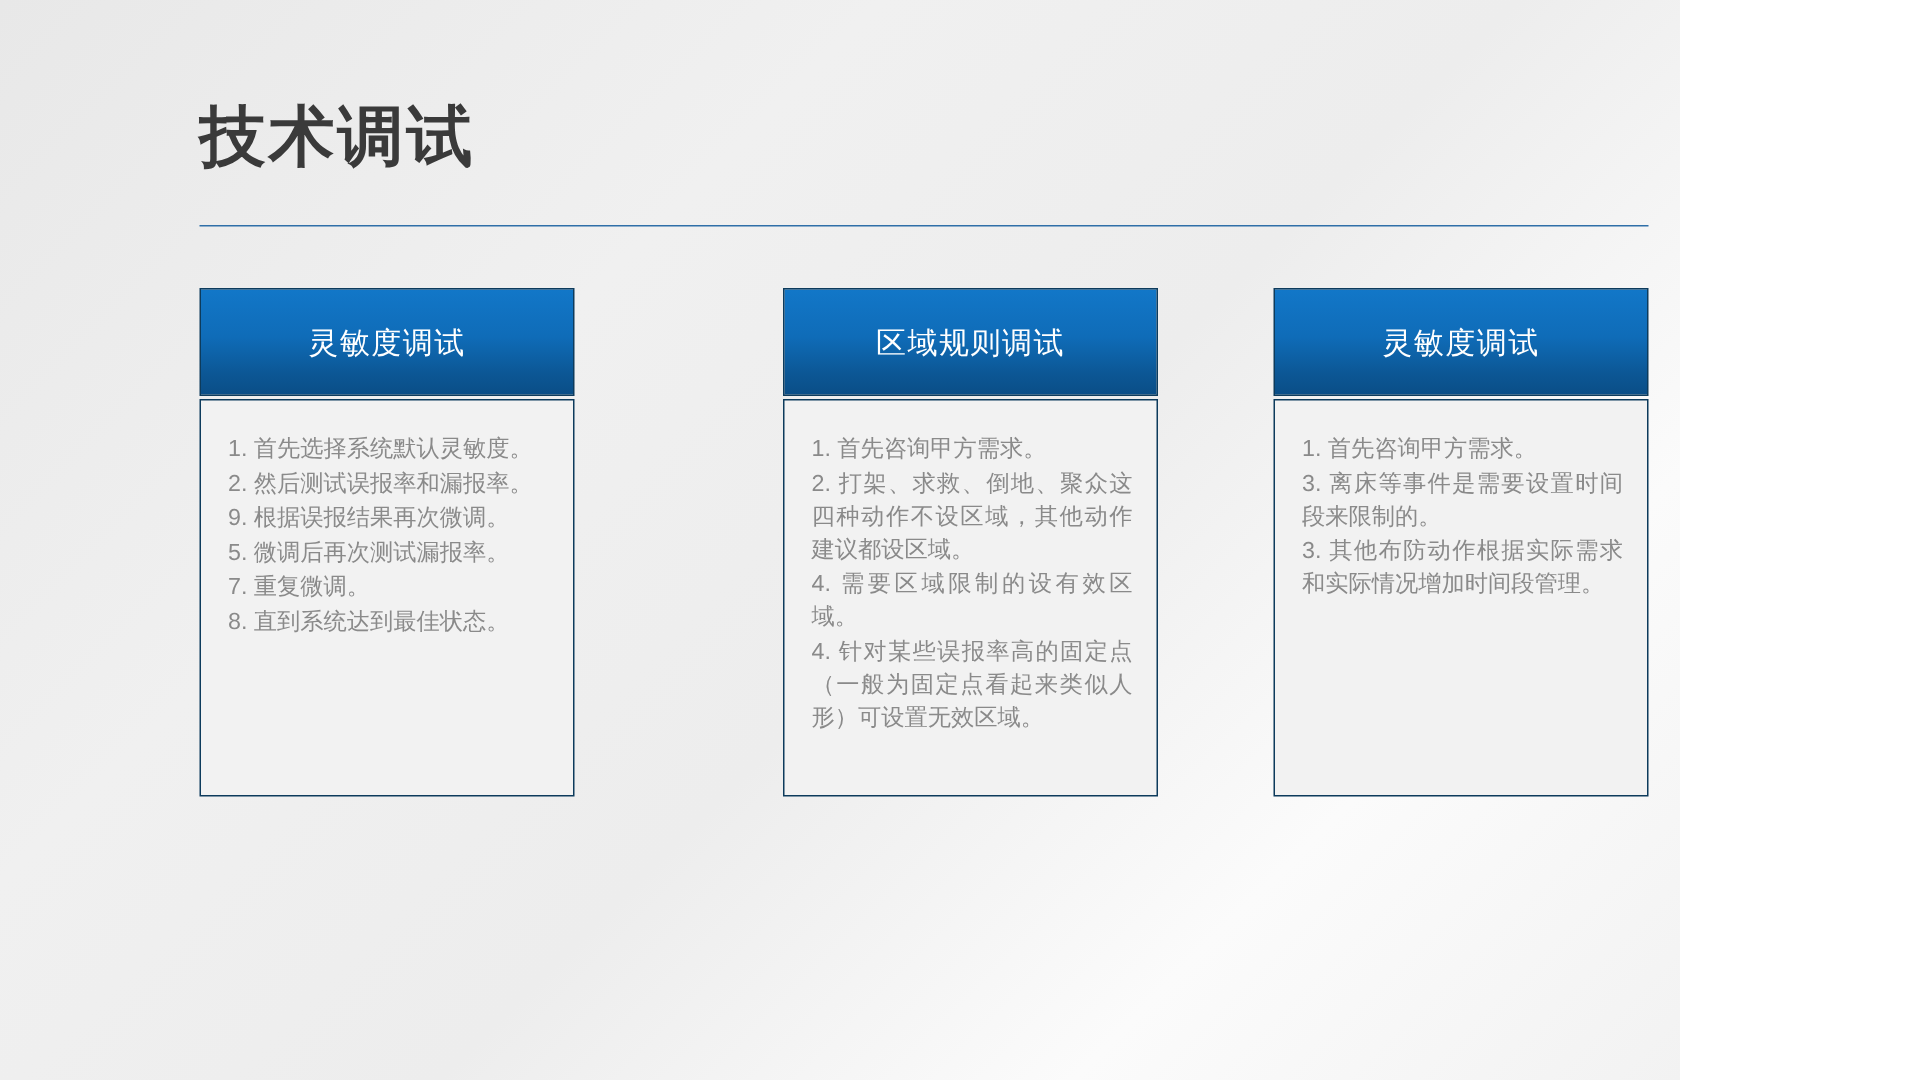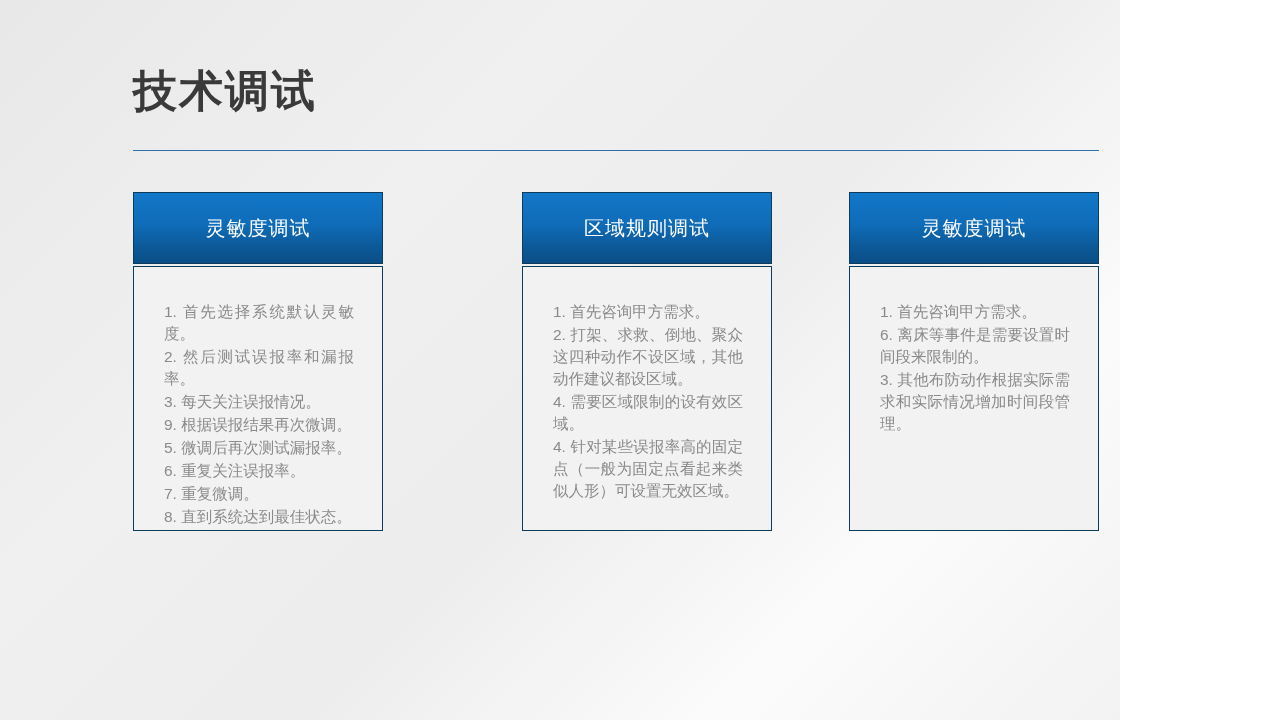--- a/index.html
+++ b/index.html
@@ -69,21 +69,21 @@
   }
   .card-body {
     height: 265px;
     margin-top: 2px;
     border: 1px solid #0d3b5c;
     box-sizing: border-box;
     background: #f2f2f2;
     padding: 18px 12px 10px 14px;
   }
   .card-body ol {
-    margin: 16px;
+    margin: 4px;
     padding: 0;
     list-style: none;
   }
   .card-body li {
     font-size: 15.5px;
     line-height: 22px;
     color: #8a8a8a;
     font-family: "Liberation Sans", sans-serif;
     margin: 0 0 1px 0;
     text-align: justify;
@@ -98,24 +98,22 @@
   <div class="title-rule"></div>
 
   <div class="cards">
 
     <div class="card card-1">
       <div class="card-header">灵敏度调试</div>
       <div class="card-body">
         <ol>
           <li>1. 首先选择系统默认灵敏度。</li>
           <li>2. 然后测试误报率和漏报率。</li>
-          <li>3. 每天关注误报情况。</li>
           <li>9. 根据误报结果再次微调。</li>
           <li>5. 微调后再次测试漏报率。</li>
-          <li>6. 重复关注误报率。</li>
           <li>7. 重复微调。</li>
           <li>8. 直到系统达到最佳状态。</li>
         </ol>
       </div>
     </div>
 
     <div class="card card-2">
       <div class="card-header">区域规则调试</div>
       <div class="card-body">
         <ol>
@@ -125,20 +123,20 @@
           <li>4. 针对某些误报率高的固定点（一般为固定点看起来类似人形）可设置无效区域。</li>
         </ol>
       </div>
     </div>
 
     <div class="card card-3">
       <div class="card-header">灵敏度调试</div>
       <div class="card-body">
         <ol>
           <li>1. 首先咨询甲方需求。</li>
-          <li>6. 离床等事件是需要设置时间段来限制的。</li>
+          <li>3. 离床等事件是需要设置时间段来限制的。</li>
           <li>3. 其他布防动作根据实际需求和实际情况增加时间段管理。</li>
         </ol>
       </div>
     </div>
 
   </div>
 </div>
 
 </body></html>

